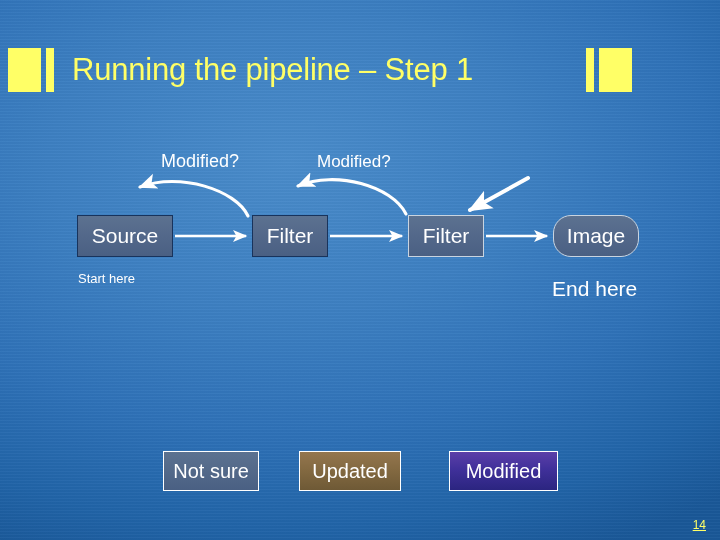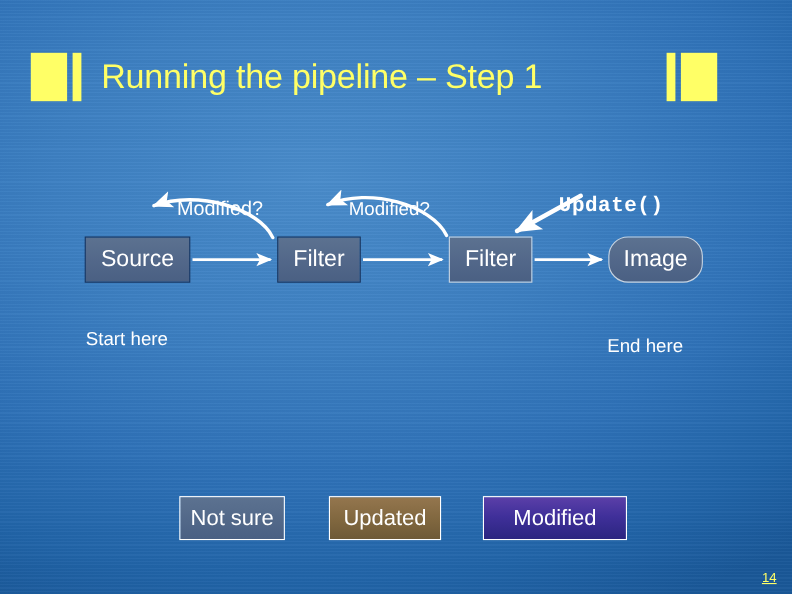--- a/index.html
+++ b/index.html
@@ -24,21 +24,21 @@
         rgba(0,0,0,0.022) 3px
       ),
       radial-gradient(ellipse 95% 80% at 40% 30%, #4a8ccb 0%, #3d80c2 35%, #2f72b8 62%, #2164a8 85%, #1a5898 100%);
     color:#ffffff;
   }
 
   
   .title-band {
     position:absolute;
     left:0; top:42px;
-    width:640px; height:56px;margin-left:20px;
+    width:640px; height:56px;
   }
   .deco { position:absolute; background:#ffff66; top:6px; }
   .deco-l-block { left:8px;  width:33px; height:44px; }
   .deco-l-bar   { left:46px; width:8px;  height:44px; }
   .deco-r-bar   { right:46px; width:8px;  height:44px; }
   .deco-r-block { right:8px;  width:33px; height:44px; }
 
   .slide-title {
     position:absolute;
     left:72px; top:0px;
@@ -65,49 +65,49 @@
   }
   .node.dark-edge  { border:1px solid #18335c; }
   .node.light-edge { border:1px solid #c9d4e0; }
 
   .n-source { left:77px;  top:215px; width:96px; }
   .n-filter1{ left:252px; top:215px; width:76px; }
   .n-filter2{ left:408px; top:215px; width:76px; }
   .n-image  { left:553px; top:215px; width:86px;border-radius:18px; }
 
   
-  .lbl { position:absolute; white-space:nowrap; color:#ffffff;margin-top:28px; }
+  .lbl { position:absolute; white-space:nowrap; color:#ffffff; }
   .lbl-mod1 { left:161px; top:151px; font-size:18px; }
   .lbl-mod2 { left:317px; top:152px; font-size:17px; }
   .lbl-update {
     left:508px; top:148px;
     font-size:19px;
     font-family:"Liberation Mono","DejaVu Sans Mono",monospace;
     font-weight:bold;
     letter-spacing:0.5px;
   }
-  .lbl-start { left:78px;  top:271px; font-size:17px; }
-  .lbl-end   { left:552px; top:277px; font-size:17px; }
+  .lbl-start { left:78px;  top:271px; font-size:13px; }
+  .lbl-end   { left:552px; top:277px; font-size:21px; }
 
   
   .legend-item {
     position:absolute;
     top:451px; height:40px;
     line-height:38px;
     text-align:center;
     font-size:20px;
     color:#ffffff;
     white-space:nowrap;
     border:1px solid #ffffff;
   }
   .lg-notsure { left:163px; width:96px;
     background:linear-gradient(to bottom,#5c7290 0%,#4a6083 100%); }
   .lg-updated { left:299px; width:102px;
     background:linear-gradient(to bottom,#94764e 0%,#80673f 55%,#6e5936 100%); }
-  .lg-modified{ left:439px; width:131px;
+  .lg-modified{ left:449px; width:109px;
     background:linear-gradient(to bottom,#5b3fa8 0%,#40309a 45%,#2b2580 100%); }
 
   
   .page-num {
     position:absolute;
     right:14px; bottom:8px;
     font-size:12px;
     color:#ffff66;
     text-decoration:underline;
   }
@@ -163,21 +163,20 @@
       </g>
     </svg>
 
     <div class="node dark-edge n-source">Source</div>
     <div class="node dark-edge n-filter1">Filter</div>
     <div class="node light-edge n-filter2">Filter</div>
     <div class="node light-edge n-image">Image</div>
 
     <div class="lbl lbl-mod1">Modified?</div>
     <div class="lbl lbl-mod2">Modified?</div>
-    <div class="lbl lbl-update">Update()</div>
 
     <div class="lbl lbl-start">Start here</div>
     <div class="lbl lbl-end">End here</div>
   </div>
 
   <div>
     <div class="legend-item lg-notsure">Not sure</div>
     <div class="legend-item lg-updated">Updated</div>
     <div class="legend-item lg-modified">Modified</div>
   </div>

